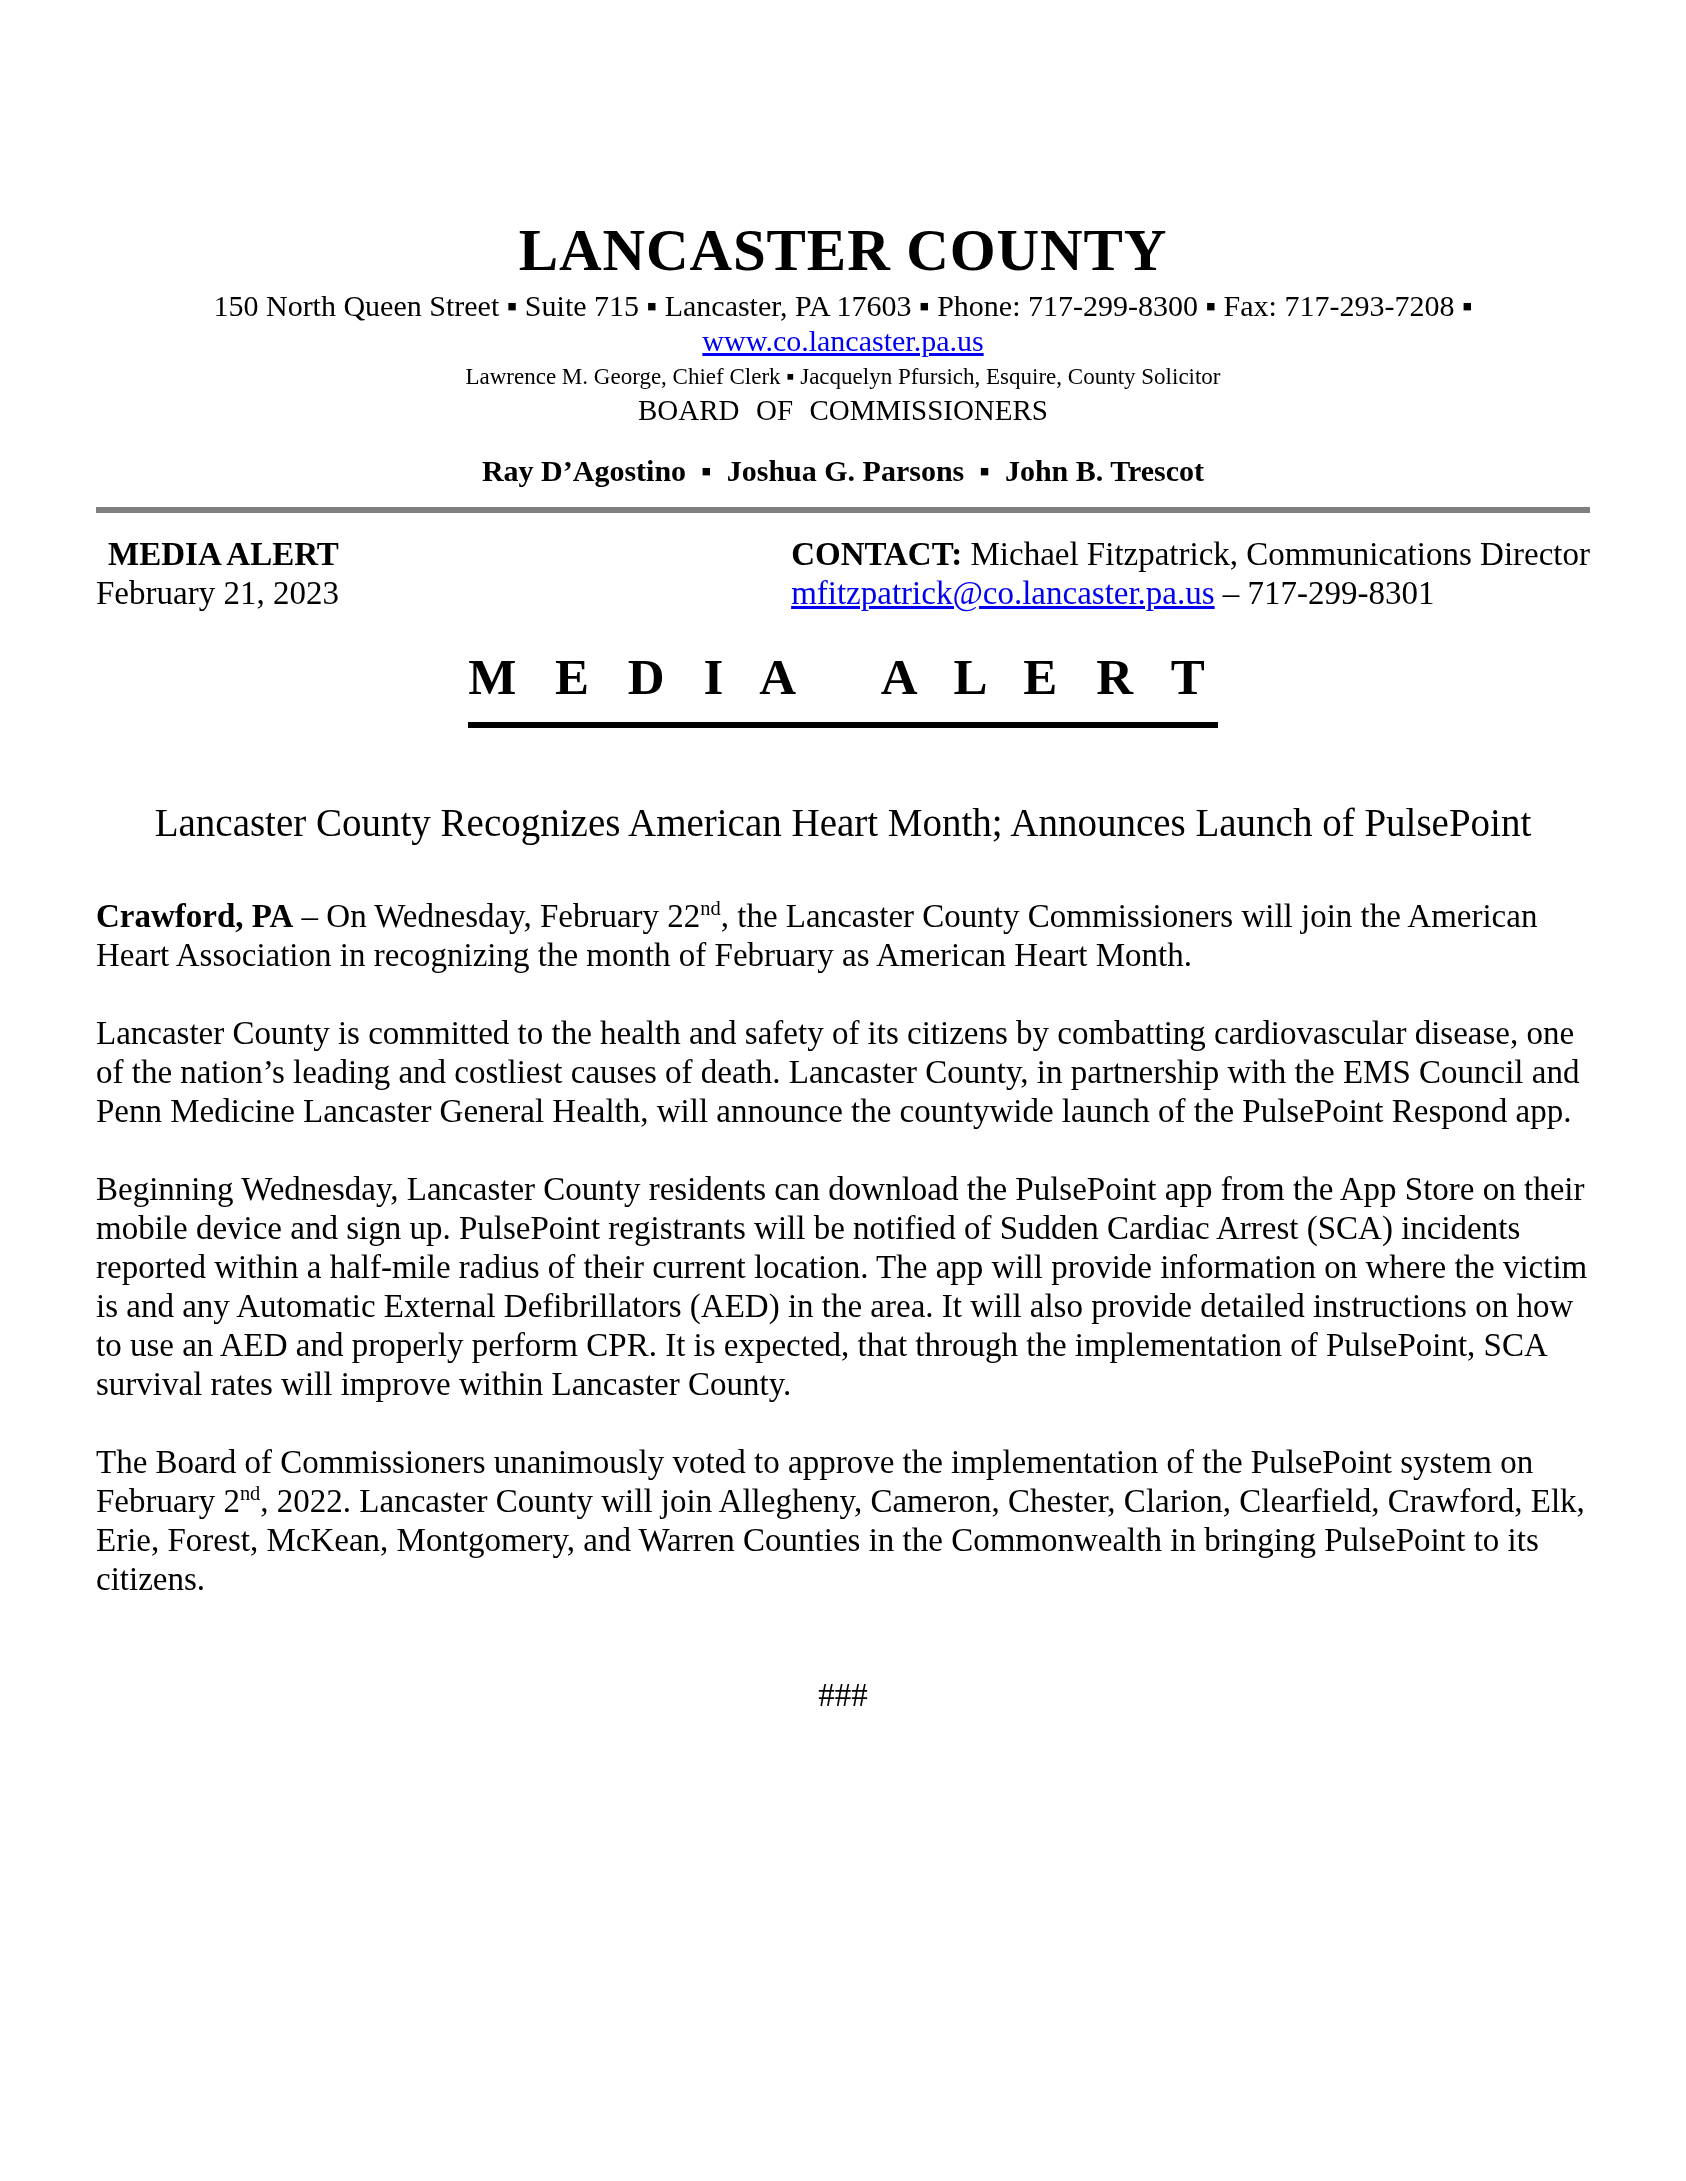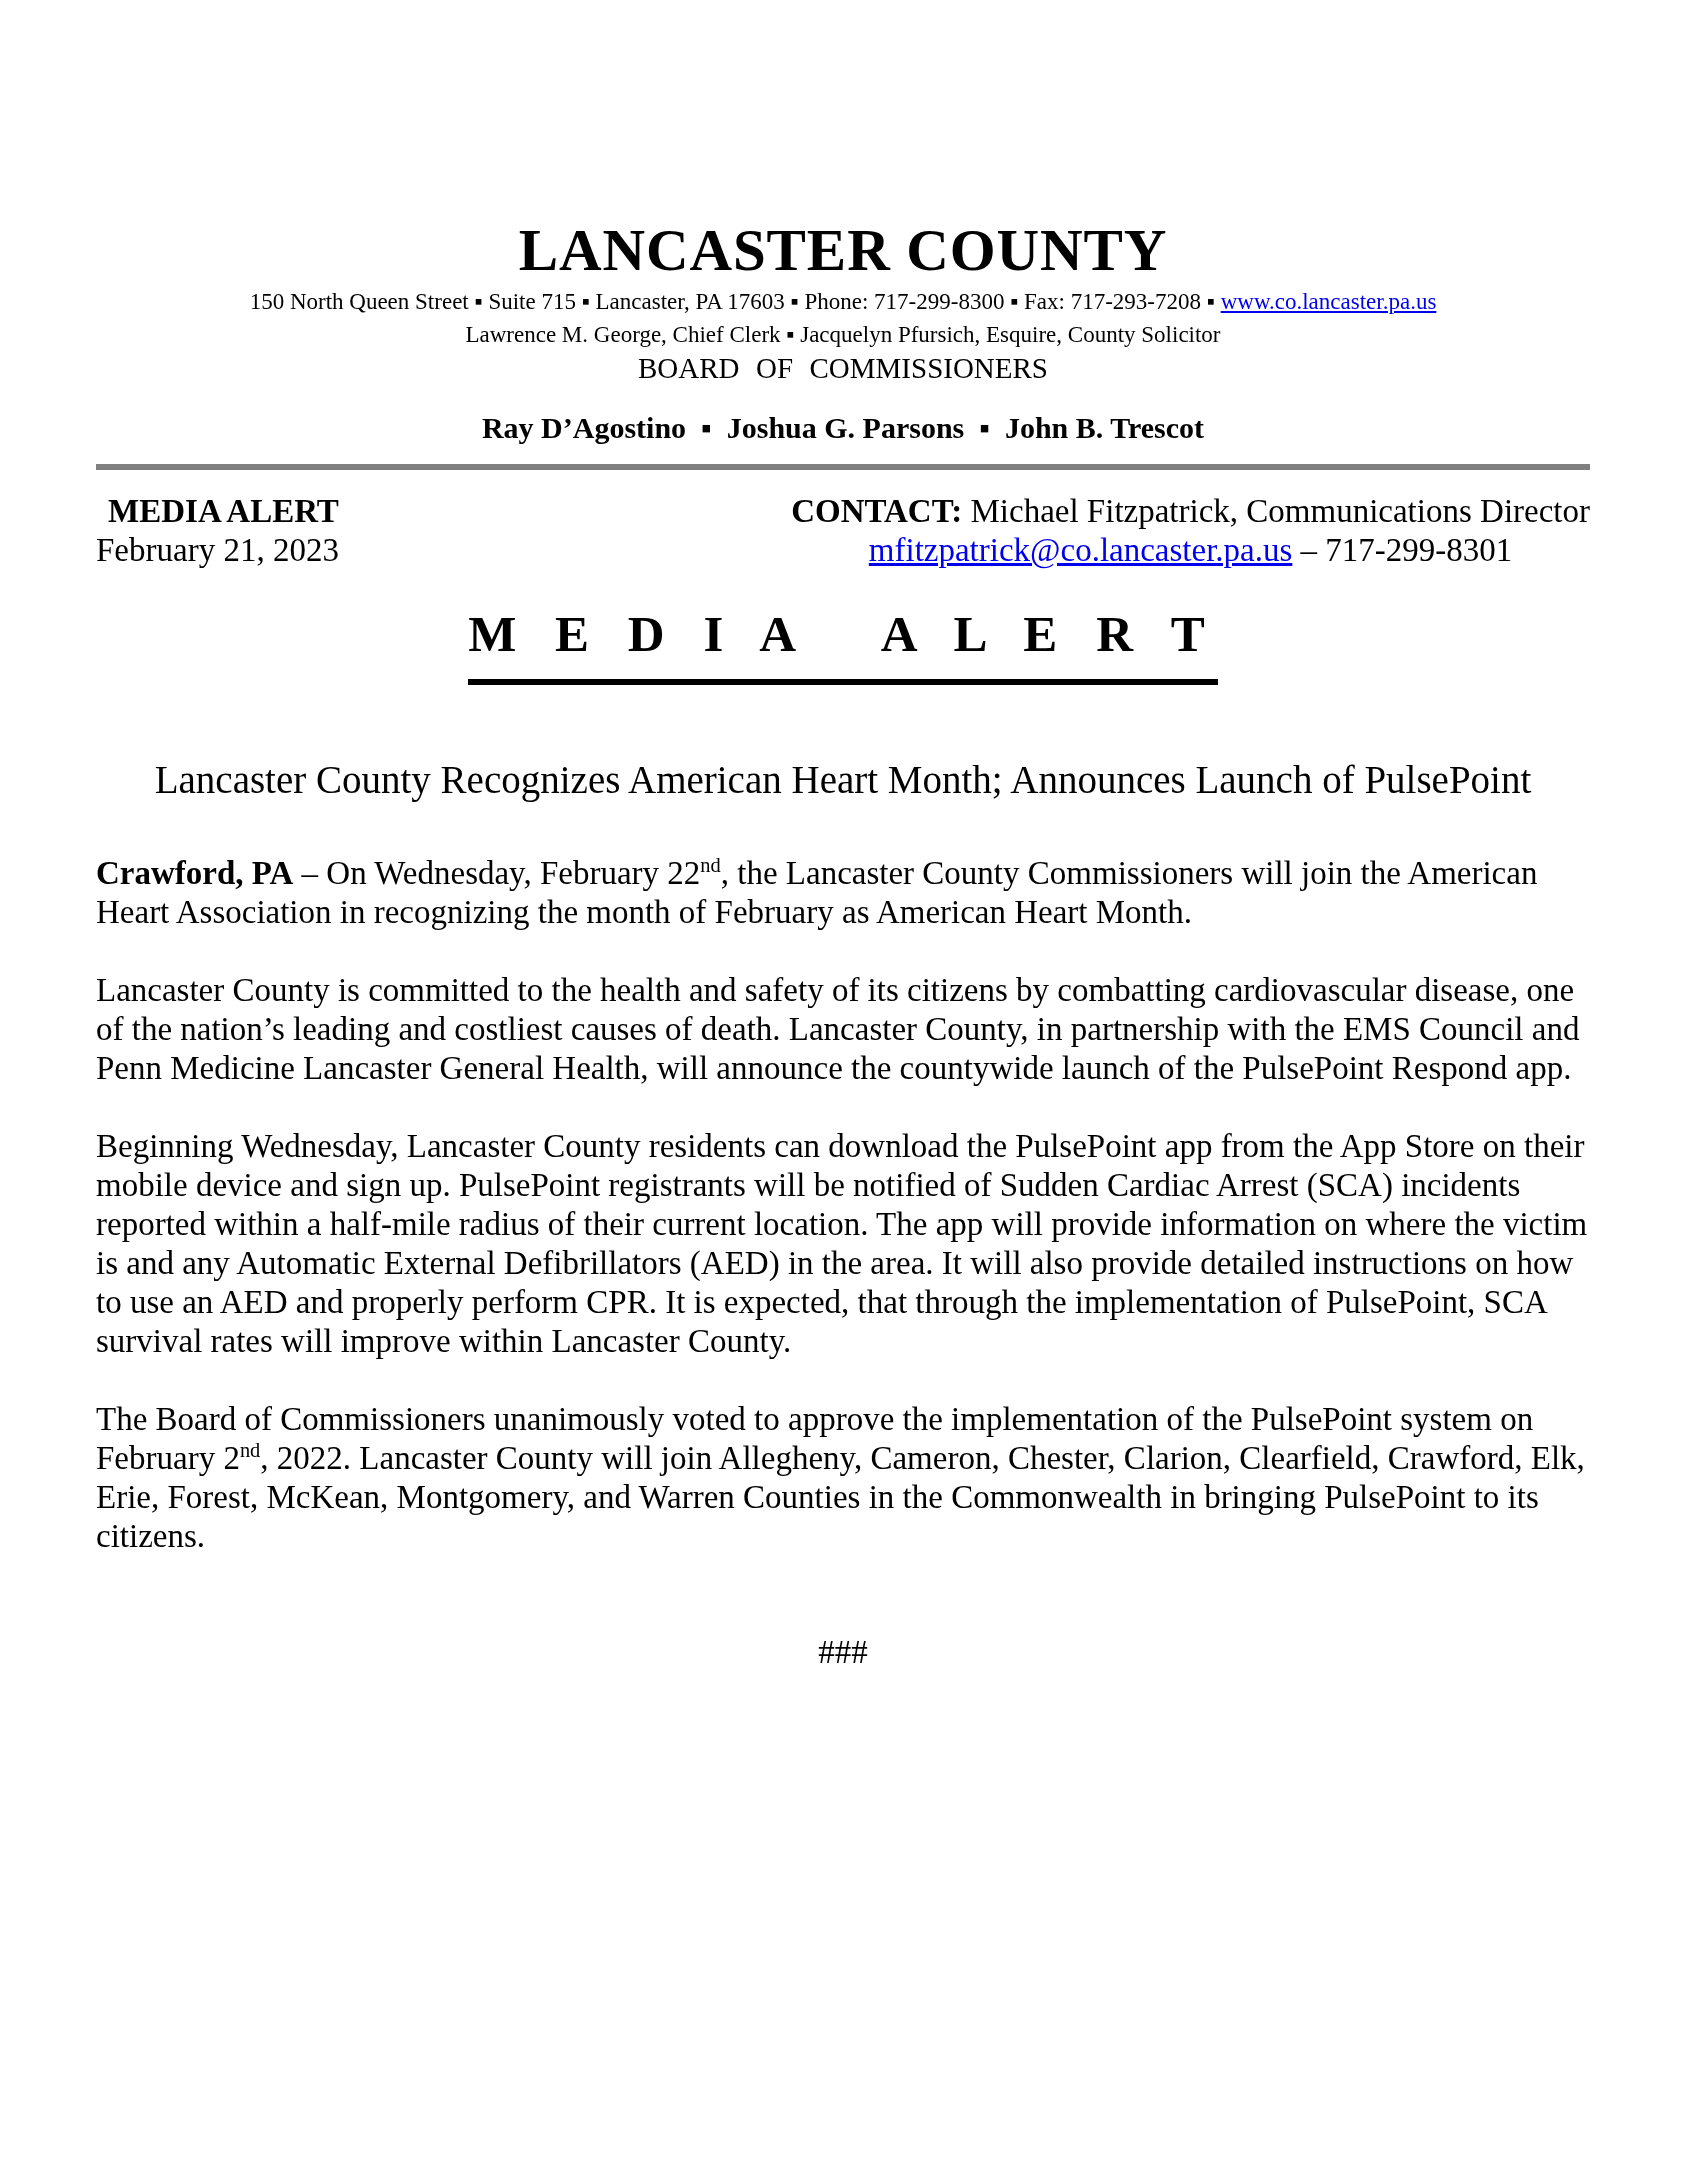--- a/index.html
+++ b/index.html
@@ -27,21 +27,21 @@
     line-height: 1.05;
     letter-spacing: 0.9px;
   }
   .office-title {
     font-size: 37px;
     font-weight: bold;
     line-height: 1.1;
     margin-top: 3.7px;
   }
   .address-line {
-    font-size: 23px;
+    font-size: 30px;
     line-height: 1.15;
     margin-top: 7.3px;
   }
   .clerks-line {
     font-size: 23px;
     line-height: 1.15;
     margin-top: 6px;
   }
   .commissioners-line {
     font-size: 30px;
@@ -71,21 +71,21 @@
 
   
   .info-row {
     display: flex;
     justify-content: space-between;
     margin-top: 22px;
     font-size: 33px;
     line-height: 39px;
   }
   .info-left { text-align: right; }
-  .info-right { text-align: center; }
+  .info-right { text-align: left; }
   .bold { font-weight: bold; }
 
   
   .media-alert-wrap {
     text-align: center;
     margin-top: 35px;
   }
   .media-alert-title {
     display: inline-block;
     font-size: 51px;

